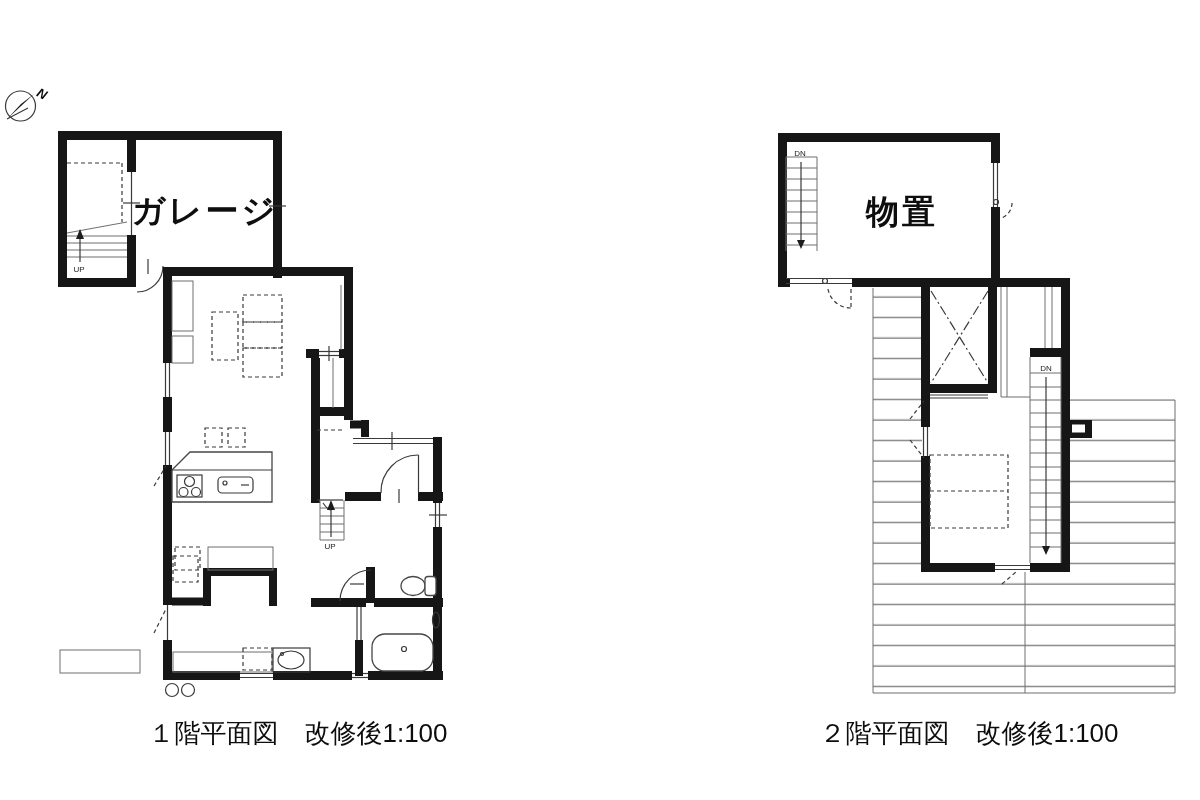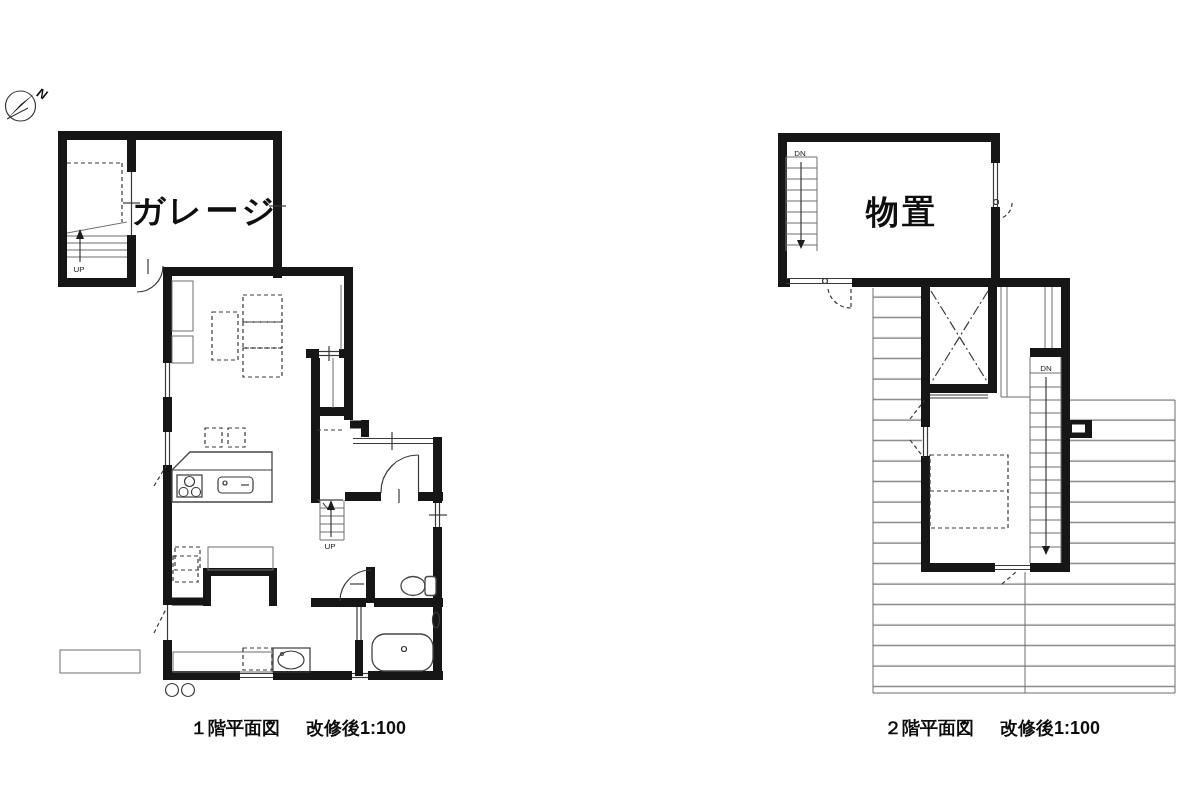--- a/index.html
+++ b/index.html
@@ -11,24 +11,24 @@
   .dash{stroke:#3a3a3a;stroke-width:1.2;fill:none;stroke-dasharray:4 3;}
   .dashdot{stroke:#3a3a3a;stroke-width:1.2;fill:none;stroke-dasharray:10 3 2 3;}
   .fix{stroke:#474747;stroke-width:1.3;fill:#ffffff;}
   .blk{fill:#161616;stroke:none;}
   .arr{fill:#1c1c1c;stroke:none;}
   text{font-family:"Liberation Sans","DejaVu Sans",sans-serif;fill:#0e0e0e;}
   .rmlabel{font-size:33px;font-weight:bold;letter-spacing:3px;text-anchor:middle;}
   .stlabel{font-size:8px;text-anchor:middle;fill:#222;}
   .nlabel{font-size:13px;font-weight:bold;font-style:italic;}
   .caption{position:absolute;top:716px;height:36px;font-family:"Liberation Sans","DejaVu Sans",sans-serif;
-           font-size:18px;font-weight:bold;color:#0d0d0d;white-space:nowrap;text-align:center;}
+           font-size:26px;font-weight:normal;color:#0d0d0d;white-space:nowrap;text-align:center;}
   .caption .gap{display:inline-block;width:26px;}
   #cap1{left:128px;width:340px;}
-  #cap2{left:822px;width:340px;}
+  #cap2{left:799px;width:340px;}
 </style>
 </head>
 <body>
 
 <svg width="1200" height="800" viewBox="0 0 1200 800">
   <defs>
     <pattern id="roofhatch" width="14" height="20.5" patternUnits="userSpaceOnUse">
       <line x1="0" y1="10" x2="14" y2="10" stroke="#4d4d4d" stroke-width="1"></line>
     </pattern>
   </defs>

